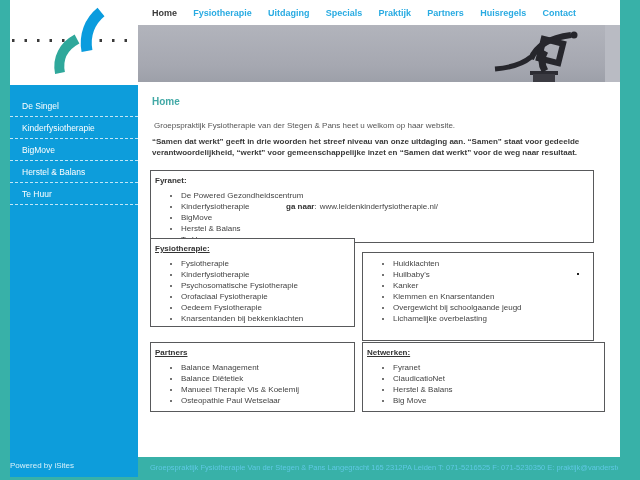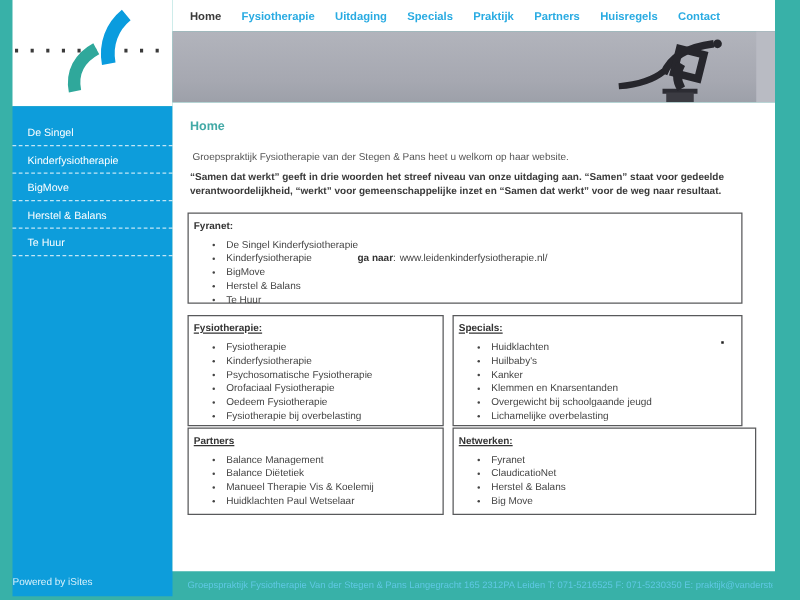--- a/index.html
+++ b/index.html
@@ -37,21 +37,21 @@
   #powered { position:absolute; bottom:7px; left:0; width:100%; text-align:left;
     color:#d8f1fa; font-size:8px; cursor:pointer; }
   
   #content { position:absolute; left:138px; top:82px; width:482px; height:375px; background:#ffffff; }
   #page-title { position:absolute; left:14px; top:14px; margin:0; font-size:10px; font-weight:bold; color:#42a9a6; }
   #welcome { position:absolute; left:16px; top:39px; margin:0; font-size:8px; color:#555; }
   #intro { position:absolute; left:14px; top:55px; width:452px; margin:0;
     font-size:8px; font-weight:bold; color:#3a3a3a; line-height:10.5px; }
   .box { position:absolute; border:1px solid #58595b; background:#ffffff; }
   #box-nieuws    { left:12px;  top:88px;  width:444px; height:73px; }
-  #box-fysio     { left:12px;  top:170px; width:205px; height:89px; }
+  #box-fysio     { left:12px;  top:156px; width:205px; height:89px; }
   #box-specials  { left:224px; top:170px; width:232px; height:89px; }
   #box-partners  { left:12px;  top:260px; width:205px; height:70px; }
   #box-netwerken { left:224px; top:260px; width:243px; height:70px; }
   .box-title { font-size:8px; font-weight:bold; color:#333; margin:5px 0 0 4px; text-decoration:underline; }
   #box-nieuws .box-title { text-decoration:none; }
   .box ul { margin:6px 0 0 0; padding-left:30px; font-size:8px; color:#444; }
   .box li { margin-bottom:2px; line-height:9px; }
   .nw-label { display:inline-block; min-width:105px; }
   .nw-ga { color:#333; }
   .nw-sep { margin-right:3px; }
@@ -133,21 +133,21 @@
 
 <div id="content">
   <h1 id="page-title">Home</h1>
   <p id="welcome">Groepspraktijk Fysiotherapie van der Stegen &amp; Pans heet u welkom op haar website.</p>
   <p id="intro">“Samen dat werkt” geeft in drie woorden het streef niveau van onze uitdaging aan. “Samen” staat voor gedeelde verantwoordelijkheid, “werkt” voor gemeenschappelijke inzet en “Samen dat werkt” voor de weg naar resultaat.</p>
 
   <div class="box" id="box-nieuws">
     <div class="box-title">Fyranet:</div>
     <ul>
 
-        <li><span class="nw-label">De Singel Kinderfysiotherapie</span><b class="nw-ga"></b><span class="nw-sep"></span><a class="nw-link"></a></li>
+        <li><span class="nw-label">De Powered Gezondheidscentrum</span><b class="nw-ga"></b><span class="nw-sep"></span><a class="nw-link"></a></li>
 
         <li><span class="nw-label">Kinderfysiotherapie</span><b class="nw-ga">ga naar</b><span class="nw-sep">:</span><a class="nw-link">www.leidenkinderfysiotherapie.nl/</a></li>
 
         <li><span class="nw-label">BigMove</span><b class="nw-ga"></b><span class="nw-sep"></span><a class="nw-link"></a></li>
 
         <li><span class="nw-label">Herstel &amp; Balans</span><b class="nw-ga"></b><span class="nw-sep"></span><a class="nw-link"></a></li>
 
         <li><span class="nw-label">Te Huur</span><b class="nw-ga"></b><span class="nw-sep"></span><a class="nw-link"></a></li>
       </ul>
   </div>
@@ -159,27 +159,26 @@
         <li><span>Fysiotherapie</span></li>
 
         <li><span>Kinderfysiotherapie</span></li>
 
         <li><span>Psychosomatische Fysiotherapie</span></li>
 
         <li><span>Orofaciaal Fysiotherapie</span></li>
 
         <li><span>Oedeem Fysiotherapie</span></li>
 
-        <li><span>Fysiotherapie bij overbelasting</span></li>
+        <li><span>Knarsentanden bij bekkenklachten</span></li>
       </ul>
   </div>
 
   <div class="box" id="box-specials">
     <div class="mini-dot"></div>
-    <div class="box-title">Specials:</div>
     <ul>
 
         <li><span>Huidklachten</span></li>
 
         <li><span>Huilbaby's</span></li>
 
         <li><span>Kanker</span></li>
 
         <li><span>Klemmen en Knarsentanden</span></li>
 
@@ -192,21 +191,21 @@
   <div class="box" id="box-partners">
     <div class="box-title">Partners</div>
     <ul>
 
         <li><span>Balance Management</span></li>
 
         <li><span>Balance Diëtetiek</span></li>
 
         <li><span>Manueel Therapie Vis &amp; Koelemij</span></li>
 
-        <li><span>Huidklachten Paul Wetselaar</span></li>
+        <li><span>Osteopathie Paul Wetselaar</span></li>
       </ul>
   </div>
 
   <div class="box" id="box-netwerken">
     <div class="box-title">Netwerken:</div>
     <ul>
 
         <li><span>Fyranet</span></li>
 
         <li><span>ClaudicatioNet</span></li>

